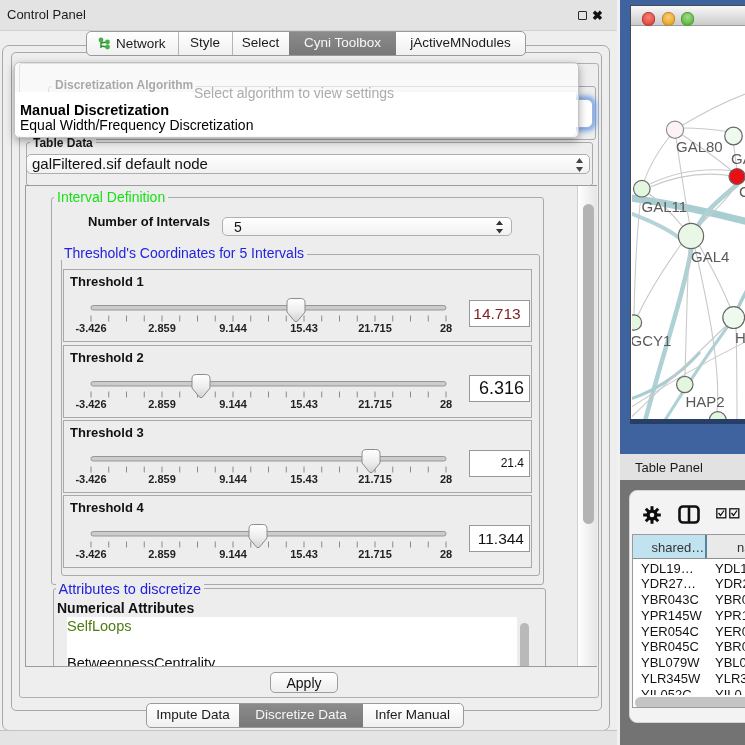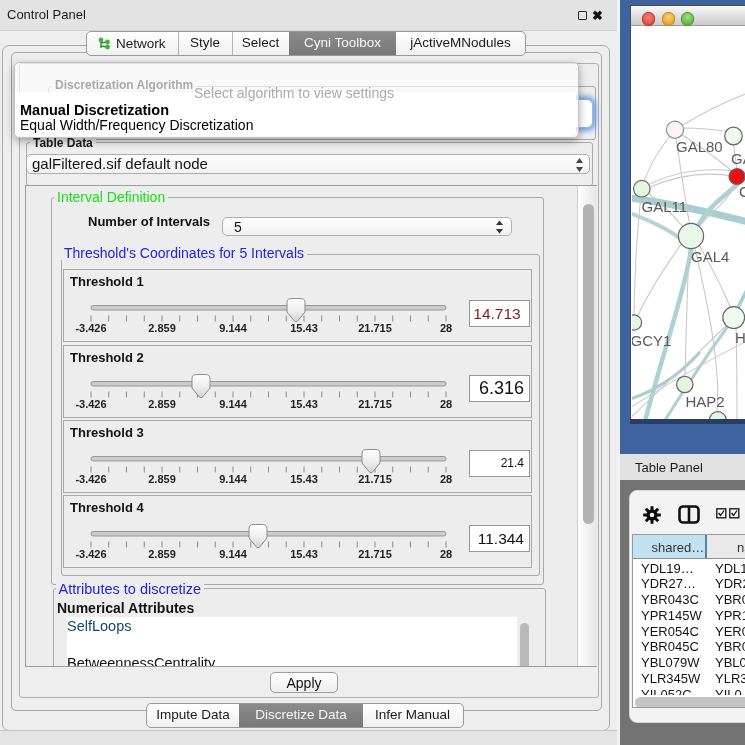--- a/index.html
+++ b/index.html
@@ -155,21 +155,21 @@
       <div class="abs" style="left:240px;top:52px;transform:translateX(-50%);font-size:11px;font-weight:bold;color:#222;">15.43</div>
       <div class="abs" style="left:311px;top:52px;transform:translateX(-50%);font-size:11px;font-weight:bold;color:#222;">21.715</div>
       <div class="abs" style="left:382px;top:52px;transform:translateX(-50%);font-size:11px;font-weight:bold;color:#222;">28</div>
       <div class="abs" style="left:405px;top:29px;width:61px;height:27px;background:#fff;border:1px solid #989898;box-sizing:border-box;text-align:right;font-size:15.5px;color:#111;line-height:25px;padding-right:5px;">11.344</div>
     </div>
 
     <div class="abs" style="left:27px;top:402px;width:491px;height:93px;border:1px solid #aaaaaa;border-radius:3px;"></div>
     <div class="grouplbl" style="left:29.5px;top:397px;color:#2222dd;background:#ededed;font-size:14.5px;">Attributes to discretize</div>
     <div class="abs" style="left:31px;top:413.5px;font-size:14px;font-weight:bold;color:#111;">Numerical Attributes</div>
     <div class="abs" style="left:41px;top:431px;width:465px;height:60px;background:#ffffff;">
-      <div class="abs" style="left:0px;top:1px;font-size:14.5px;color:#0c4a6e;">SelfLoops</div>
+      <div class="abs" style="left:0px;top:1px;font-size:14.5px;color:#4d7c0f;">SelfLoops</div>
       <div class="abs" style="left:0px;top:38px;font-size:14.5px;color:#111;">BetweennessCentrality</div>
       <div class="abs" style="left:450px;top:0;width:15px;height:60px;background:#ededed;"></div>
       <div class="abs" style="left:452.5px;top:6px;width:9px;height:54px;background:#b9b9b9;border-radius:4.5px;"></div>
     </div>
   </div>
 
   <div class="abs" style="left:577px;top:186px;width:19px;height:480px;background:linear-gradient(90deg,#ffffff,#e6e6e6);border-left:1px solid #cfcfcf;"></div>
   <div class="abs" style="left:582.5px;top:204px;width:11px;height:320px;background:#b3b3b3;border-radius:6px;"></div>
 
   <div class="abs" style="left:270px;top:672px;width:68px;height:21px;background:linear-gradient(#ffffff,#ededed);border:1px solid #9d9d9d;border-radius:5px;box-sizing:border-box;text-align:center;font-size:14px;line-height:20px;color:#111;">Apply</div>

